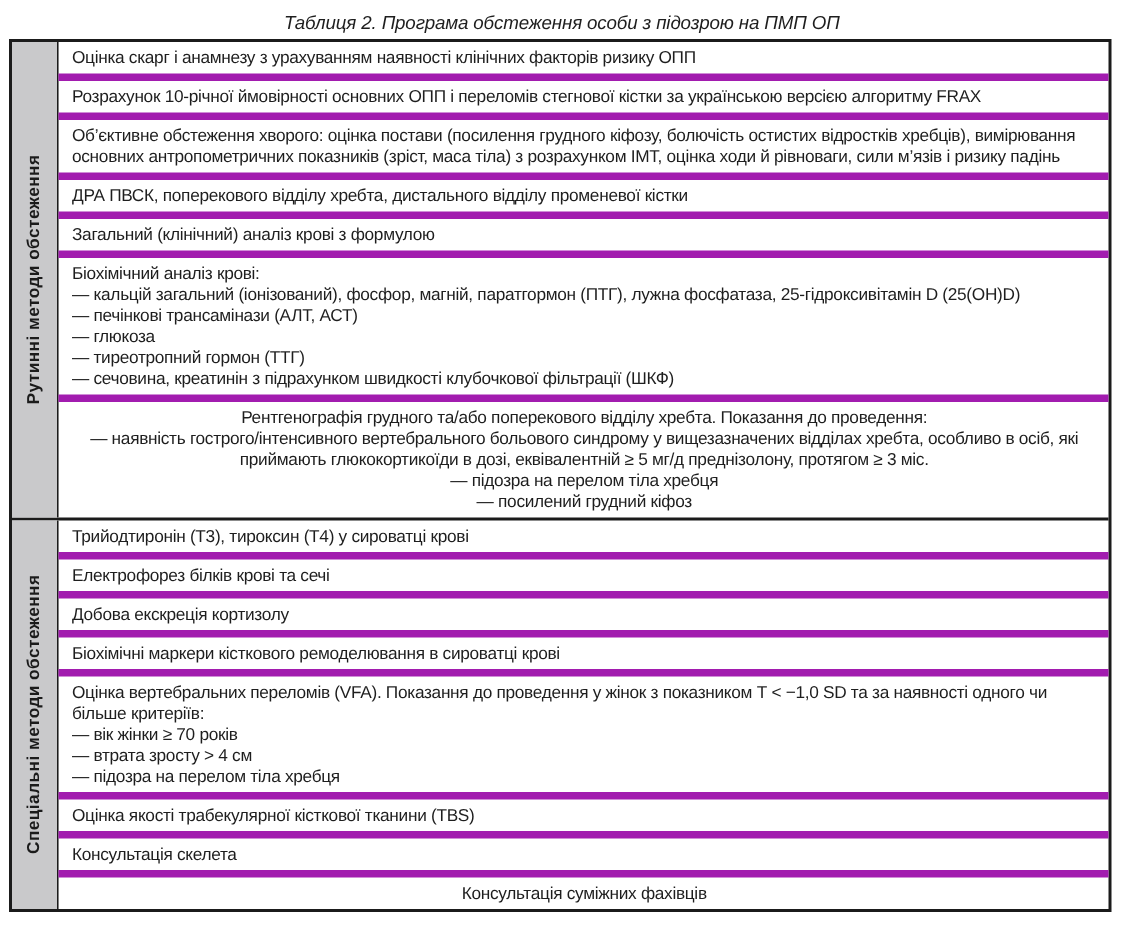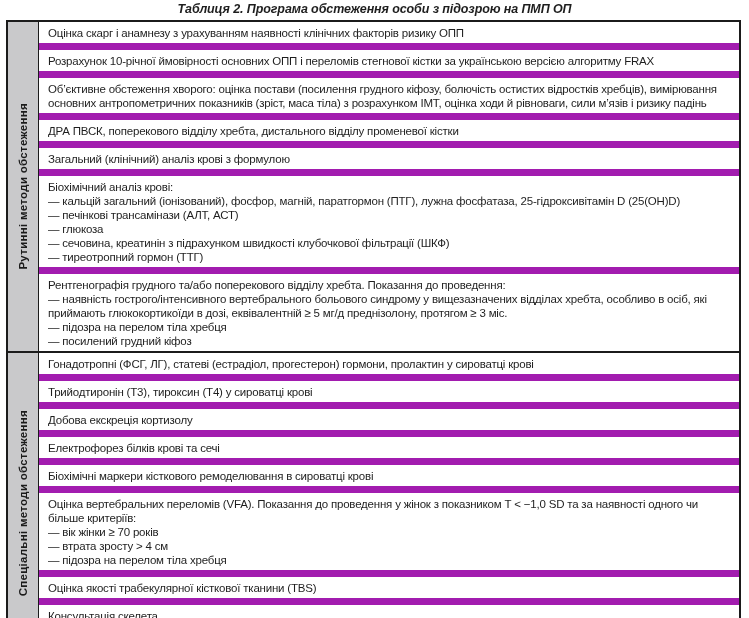--- a/index.html
+++ b/index.html
@@ -13,25 +13,25 @@
     color: #1e1e1e;
     -webkit-font-smoothing: antialiased;
   }
   .page {
     width: 749px;
     height: 618px;
     position: relative;
   }
   .title {
     text-align: center;
-    font-weight: bold;
+    font-weight: normal;
     font-style: italic;
     font-size: 12.5px;
     line-height: 15px;
-    padding-top: 2px;
+    padding-top: 8px;
     margin-bottom: 3px;
     letter-spacing: -0.1px;
   }
   .table {
     box-sizing: border-box;
     margin-left: 6px;
     width: 735px;
     border: 2px solid #1b1b1b;
   }
   .section {
@@ -58,25 +58,26 @@
     white-space: nowrap;
     color: #1b1b1b;
   }
   .rows {
     flex: 1 1 auto;
     display: flex;
     flex-direction: column;
     min-width: 0;
   }
   .row {
-    border-bottom: 7px solid #a21caf;
+    border-bottom: 5px solid #a21caf;
     padding: 3.5px 8px 3.5px 9px;
   }
   .row:last-child {
     border-bottom: none;
+    text-align: center;
   }
   .row p {
     margin: 0;
     font-size: 11.5px;
     line-height: 14px;
     letter-spacing: -0.2px;
   }
 </style>
 </head>
 <body>
@@ -102,47 +103,44 @@
             <p>ДРА ПВСК, поперекового відділу хребта, дистального відділу променевої кістки</p>
           </div>
           <div class="row">
             <p>Загальний (клінічний) аналіз крові з формулою</p>
           </div>
           <div class="row">
             <p>Біохімічний аналіз крові:</p>
             <p>— кальцій загальний (іонізований), фосфор, магній, паратгормон (ПТГ), лужна фосфатаза, 25-гідроксивітамін D (25(ОН)D)</p>
             <p>— печінкові трансамінази (АЛТ, АСТ)</p>
             <p>— глюкоза</p>
+            <p>— тиреотропний гормон (ТТГ)</p>
             <p>— сечовина, креатинін з підрахунком швидкості клубочкової фільтрації (ШКФ)</p>
-            <p>— тиреотропний гормон (ТТГ)</p>
           </div>
           <div class="row">
             <p>Рентгенографія грудного та/або поперекового відділу хребта. Показання до проведення:</p>
             <p>— наявність гострого/інтенсивного вертебрального больового синдрому у вищезазначених відділах хребта, особливо в осіб, які приймають глюкокортикоїди в дозі, еквівалентній ≥ 5 мг/д преднізолону, протягом ≥ 3 міс.</p>
             <p>— підозра на перелом тіла хребця</p>
             <p>— посилений грудний кіфоз</p>
           </div>
         </div>
       </div>
       <div class="section">
         <div class="label-cell">
           <span class="label-text">Спеціальні методи обстеження</span>
         </div>
         <div class="rows">
           <div class="row">
-            <p>Гонадотропні (ФСГ, ЛГ), статеві (естрадіол, прогестерон) гормони, пролактин у сироватці крові</p>
-          </div>
-          <div class="row">
             <p>Трийодтиронін (Т3), тироксин (Т4) у сироватці крові</p>
           </div>
           <div class="row">
-            <p>Добова екскреція кортизолу</p>
+            <p>Електрофорез білків крові та сечі</p>
           </div>
           <div class="row">
-            <p>Електрофорез білків крові та сечі</p>
+            <p>Добова екскреція кортизолу</p>
           </div>
           <div class="row">
             <p>Біохімічні маркери кісткового ремоделювання в сироватці крові</p>
           </div>
           <div class="row">
             <p>Оцінка вертебральних переломів (VFA). Показання до проведення у жінок з показником Т &lt; −1,0 SD та за наявності одного чи більше критеріїв:</p>
             <p>— вік жінки ≥ 70 років</p>
             <p>— втрата зросту &gt; 4 см</p>
             <p>— підозра на перелом тіла хребця</p>
           </div>

